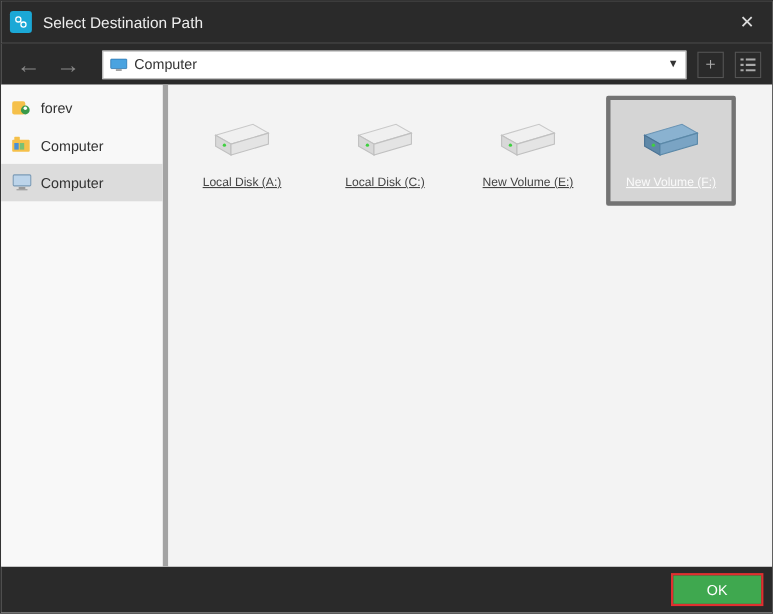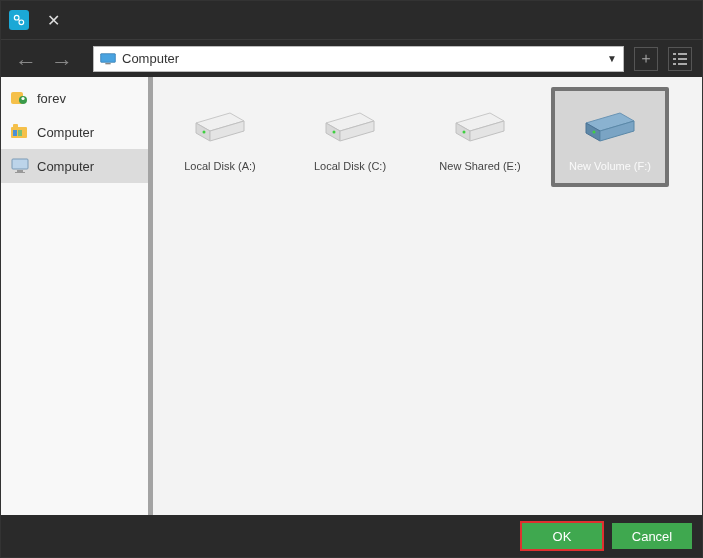--- a/index.html
+++ b/index.html
@@ -20,38 +20,39 @@
   .listbtn svg { width: 14px; height: 12px; }
   .body { display: flex; height: calc(100% - 38px - 38px - 42px); }
   .sidebar { width: 152px; background: #f8f8f8; border-right: 5px solid #a3a3a3; padding-top: 4px; }
   .side-item { display: flex; align-items: center; gap: 8px; padding: 9px 10px; font-size: 13px; color: #333; cursor: pointer; }
   .side-item.active { background: #dcdcdc; color: #333; }
   .side-icon { width: 18px; height: 16px; display: flex; align-items: center; justify-content: center; }
   .content { flex: 1; background: #f3f3f3; padding: 10px 8px; display: flex; flex-wrap: wrap; align-content: flex-start; gap: 10px 12px; }
   .drive { width: 118px; height: 100px; display: flex; flex-direction: column; align-items: center; justify-content: center; cursor: pointer; border-radius: 2px; }
   .drive.selected { background: #d5d5d5; border: 4px solid #737373; }
   .drive-icon { width: 60px; height: 50px; display: flex; align-items: center; justify-content: center; margin-bottom: 8px; }
-  .drive-label { font-size: 11px; color: #444; text-align: center; }
+  .drive-label { font-size: 11px; color: #444; text-align: center; text-decoration: underline; }
   .drive.selected .drive-label { color: #fafafa; }
   .footer { height: 42px; background: #2a2a2a; display: flex; align-items: center; justify-content: flex-end; padding: 0 10px; gap: 10px; }
   .btn { width: 80px; height: 26px; border: none; color: #fff; font-size: 13px; cursor: pointer; text-align: center; }
   .btn-ok { background: #3fa84f; outline: 2px solid #e03030; outline-offset: 0; }
   .btn-cancel { background: #3fa84f; }
 </style>
 </head>
 <body>
 
 <div class="titlebar">
   <span class="app-icon">
     <svg viewBox="0 0 24 24">
         <circle cx="8" cy="8" r="4" fill="none" stroke="#fff" stroke-width="2"></circle>
         <circle cx="16" cy="16" r="4" fill="none" stroke="#fff" stroke-width="2"></circle>
         <line x1="11" y1="11" x2="13" y2="13" stroke="#fff" stroke-width="2"></line>
       </svg>
   </span>
+  <span class="title">Select Destination Path</span>
   <span class="close-x">✕</span>
 </div>
 
 <div class="toolbar">
   <div class="navarrows">
     <span class="navarrow">←</span>
     <span class="navarrow">→</span>
   </div>
   <div class="pathbar">
     <svg class="monitor-icon" viewBox="0 0 24 18">
@@ -134,32 +135,31 @@
     </div>
     <div class="drive">
       <div class="drive-icon">
         <svg viewBox="0 0 60 40">
             <polygon points="6,16 40,6 54,14 20,24" fill="#f0f0f0" stroke="#c8c8c8"></polygon>
             <polygon points="6,16 20,24 20,34 6,26" fill="#d8d8d8" stroke="#c0c0c0"></polygon>
             <polygon points="20,24 54,14 54,24 20,34" fill="#e4e4e4" stroke="#c0c0c0"></polygon>
             <circle cx="14" cy="25" r="1.5" fill="#3fd040"></circle>
           </svg>
       </div>
-      <span class="drive-label">New Shared (E:)</span>
+      <span class="drive-label">New Volume (E:)</span>
     </div>
     <div class="drive selected">
       <div class="drive-icon">
         <svg viewBox="0 0 60 40">
             <polygon points="6,16 40,6 54,14 20,24" fill="#8ab2d0" stroke="#6a94b4"></polygon>
             <polygon points="6,16 20,24 20,34 6,26" fill="#5e88a8" stroke="#4a7294"></polygon>
             <polygon points="20,24 54,14 54,24 20,34" fill="#7aa4c4" stroke="#5a88a8"></polygon>
             <circle cx="14" cy="25" r="1.5" fill="#3fd040"></circle>
           </svg>
       </div>
       <span class="drive-label">New Volume (F:)</span>
     </div>
   </div>
 </div>
 
 <div class="footer">
   <button class="btn btn-ok">OK</button>
-  <button class="btn btn-cancel">Cancel</button>
 </div>
 
 </body></html>

